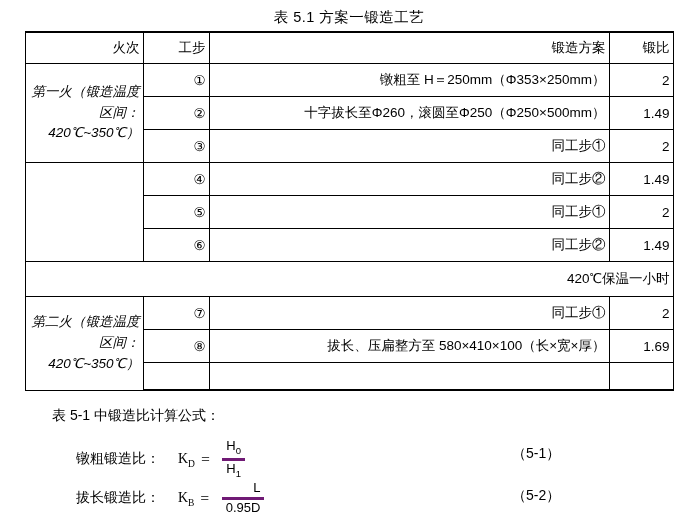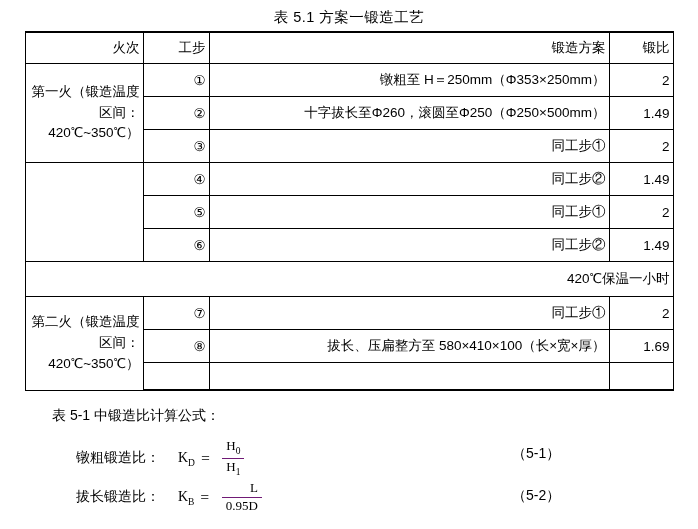--- a/index.html
+++ b/index.html
@@ -62,20 +62,21 @@
   .col-gongbu { width: 66px; }
   .col-fangan { width: 400px; }
   .col-duanbi { width: 64px; }
 
   .row td { height: 28px; }
 
   .huoci-cell {
     line-height: 1.55;
     font-size: 13.5px;
     padding: 3px 2px;
+    font-style: italic;
   }
   .span-cell {
     height: 30px;
     font-size: 14px;
   }
   .formula-area {
     margin: 14px 0 0 52px;
     font-size: 14px;
     font-family: "Liberation Sans", sans-serif;
   }
@@ -95,31 +96,31 @@
     margin-left: 14px;
     font-family: "Liberation Serif", serif;
     font-size: 14px;
     text-align: right;
   }
   .frac {
     display: inline-block;
     vertical-align: middle;
     text-align: right;
     margin-left: 6px;
-    font-family: Liberation Serif, serif;
+    font-family: Liberation Sans, sans-serif;
     font-size: 13px;
     line-height: 1.15;
   }
   .frac .num {
     display: block;
     padding: 0 4px 1px 4px;
   }
   .frac .den {
     display: block;
-    border-top: 1px solid #701a75;
+    border-top: 3px solid #701a75;
     padding: 1px 4px 0 4px;
   }
   .sub { font-size: 9.5px; vertical-align: sub; }
   .eqno {
     position: absolute;
     left: 460px;
     top: 6px;
     font-size: 14px;
     font-family: "Liberation Sans", sans-serif;
   }

